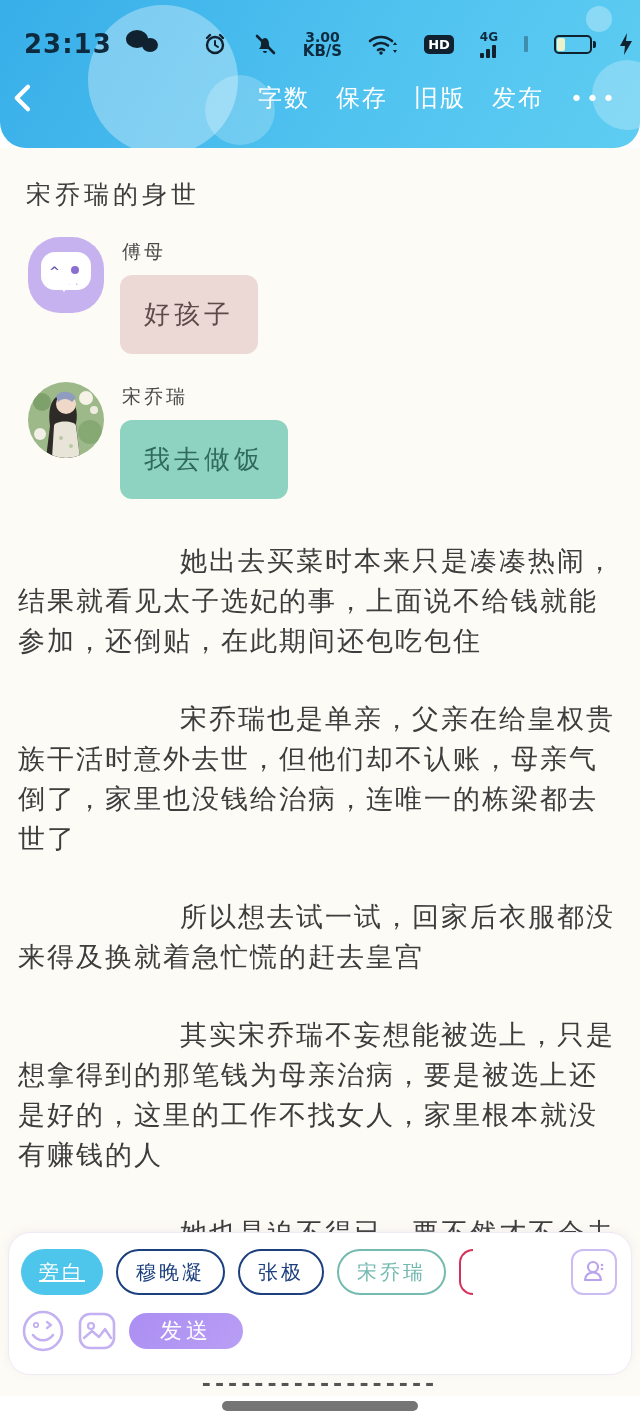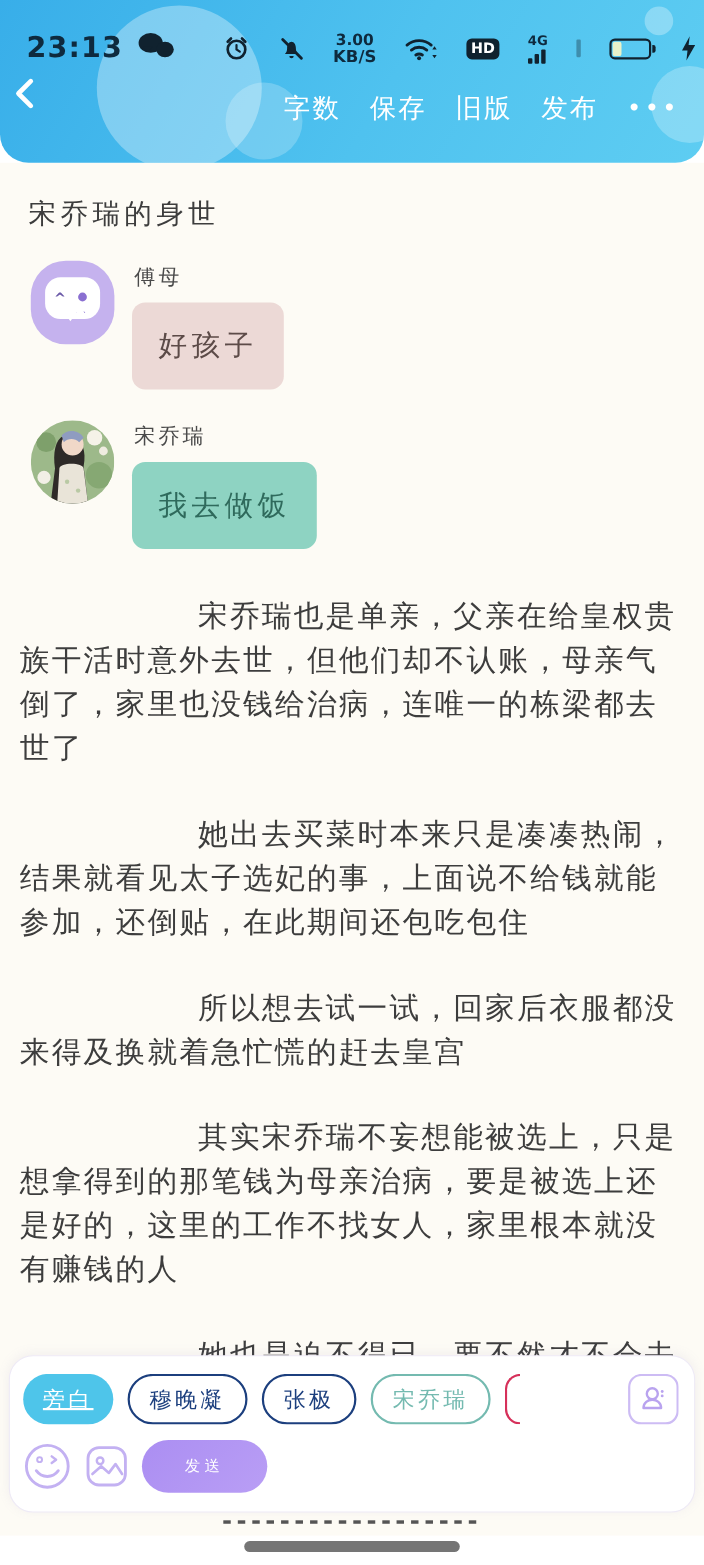--- a/index.html
+++ b/index.html
@@ -44,21 +44,21 @@
   .bars { display:flex; align-items:flex-end; gap:2px; }
   .bars i { display:block; width:4px; background:#10222f; border-radius:1px; }
   .bars .g { background:rgba(16,34,47,0.35); }
   .fourg { font-size:12px; font-weight:bold; line-height:1; }
   .battery { position:relative; width:38px; height:19px; border:2px solid #10222f; border-radius:5px; }
   .battery:after { content:""; position:absolute; right:-6px; top:4px; width:3px; height:7px; background:#10222f; border-radius:0 2px 2px 0; }
   .battery .lvl { position:absolute; left:1px; top:1px; bottom:1px; width:8px; background:#e9f2c9; border-radius:2px; }
 
   .nav {
     position:relative; z-index:2; height:66px;
-    display:flex; padding:0 22px 10px 8px; color:#fff;
+    display:flex; align-items:center; padding:0 22px 10px 8px; color:#fff;
   }
   .back { width:30px; height:30px; }
   .nav-menu { margin-left:auto; display:flex; align-items:center; gap:26px; }
   .nav-item { font-size:24px; color:#fff; letter-spacing:2px; }
   .more-dots { font-size:22px; letter-spacing:3px; color:#fff; }
 
   
   .content { background:#fdfbf5; padding:18px 10px 0 10px; min-height:1085px; }
   .doc-title { font-size:25px; color:#3d3d3d; letter-spacing:4px; margin:12px 0 26px 16px; }
 
@@ -114,23 +114,23 @@
 
   .input-row { display:flex; align-items:center; gap:10px; margin-top:14px; }
   .chat-input {
     flex:1; height:48px; border:2px solid #b9a6e9; border-radius:24px;
     padding:0 20px; font-size:22px; letter-spacing:3px; color:#5f5870;
     background:#fff; outline:none; font-family:"DejaVu Sans", sans-serif;
   }
   .chat-input::placeholder { color:#8d8798; opacity:1; }
   .round-icon { width:44px; height:44px; flex:0 0 44px; }
   .send-btn {
-    flex:0 0 114px; height:48px; border:none; border-radius:24px;
+    flex:0 0 114px; height:36px; border:none; border-radius:24px;
     background:linear-gradient(135deg,#ab8ef2,#b99ef5);
-    color:#fff; font-size:14px; letter-spacing:4px; cursor:pointer;
+    color:#fff; font-size:22px; letter-spacing:4px; cursor:pointer;
     font-family:"DejaVu Sans", sans-serif;
   }
 
   .home-indicator {
     position:absolute; left:222px; top:1401px; width:196px; height:10px;
     background:#757575; border-radius:6px;
   }
 </style>
 </head>
 <body>
@@ -246,22 +246,22 @@
         <circle cx="43" cy="64" r="2" fill="#b9c9a4"></circle>
       </svg>
     </div>
     <div class="msg-body">
       <div class="msg-name">宋乔瑞</div>
       <div class="bubble bubble-teal">我去做饭</div>
     </div>
   </div>
 
   <div class="story">
+    <p>她出去买菜时本来只是凑凑热闹，结果就看见太子选妃的事，上面说不给钱就能参加，还倒贴，在此期间还包吃包住</p>
     <p>宋乔瑞也是单亲，父亲在给皇权贵族干活时意外去世，但他们却不认账，母亲气倒了，家里也没钱给治病，连唯一的栋梁都去世了</p>
-    <p>她出去买菜时本来只是凑凑热闹，结果就看见太子选妃的事，上面说不给钱就能参加，还倒贴，在此期间还包吃包住</p>
     <p>所以想去试一试，回家后衣服都没来得及换就着急忙慌的赶去皇宫</p>
     <p>其实宋乔瑞不妄想能被选上，只是想拿得到的那笔钱为母亲治病，要是被选上还是好的，这里的工作不找女人，家里根本就没有赚钱的人</p>
     <p>她也是迫不得已，要不然才不会去摊这趟浑水，会不欺负不说，还可能被人孤立甚至丧命</p>
     <div class="separator">------------------</div>
   </div>
 </div>
 
 <div class="sheet">
   <div class="roles-row">
     <div class="pill pill-selected">旁白</div>

